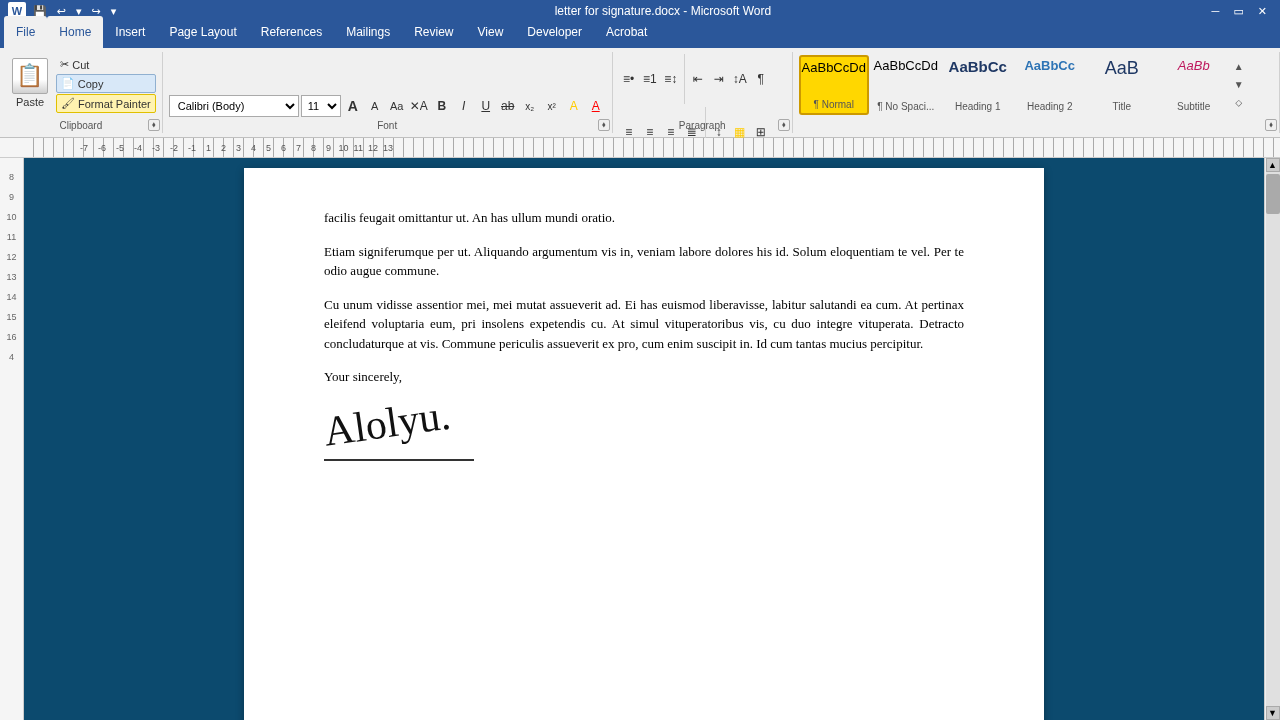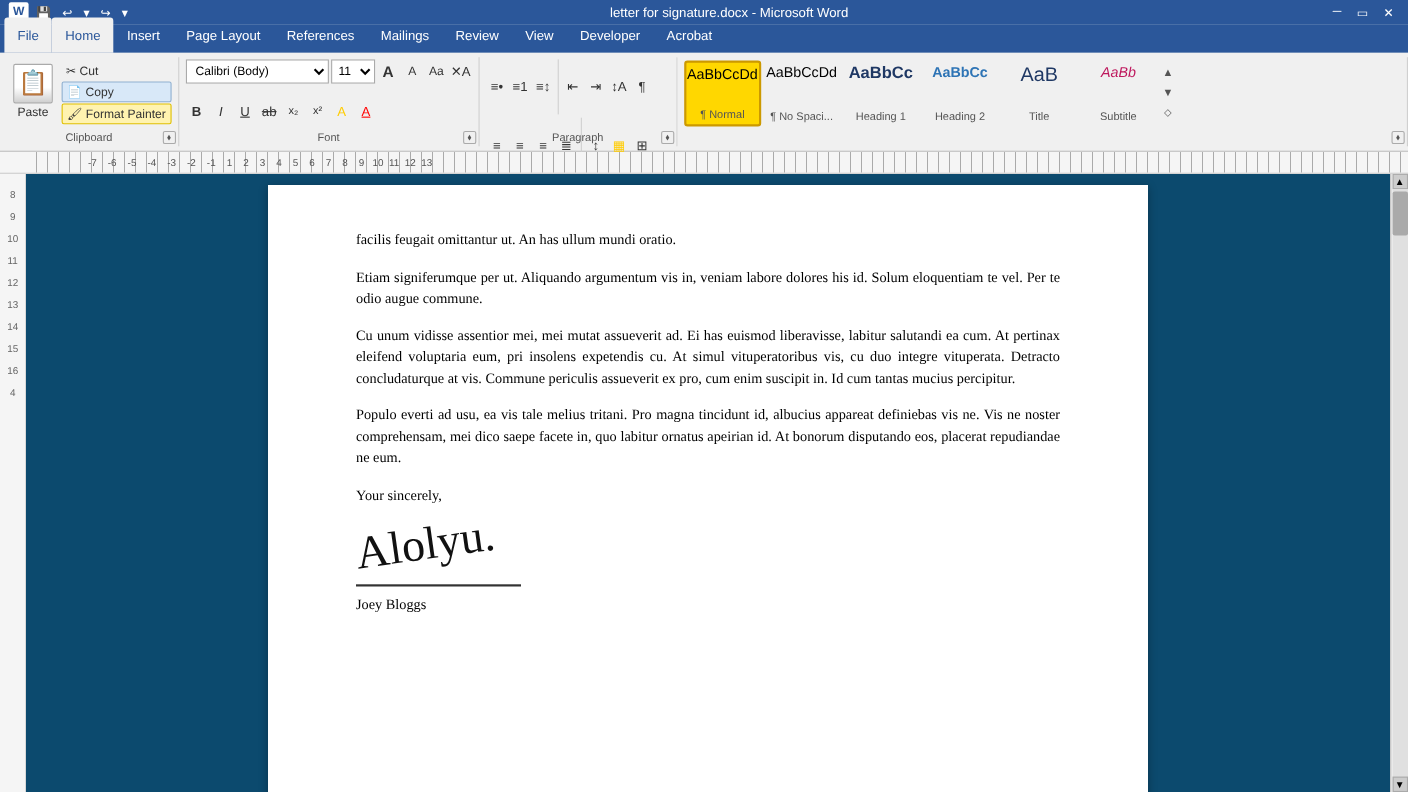--- a/index.html
+++ b/index.html
@@ -345,21 +345,21 @@
           <span>Format Painter</span>
         </div>
       </div>
     </div>
     <div class="ribbon-group-label">Clipboard</div>
     <div class="expand-btn">⬧</div>
   </div>
 
   <div class="ribbon-group font-group" style="min-width:200px;">
     <div class="ribbon-group-content">
-      <div style="display:flex;flex-direction:column;gap:15px;">
+      <div style="display:flex;flex-direction:row;gap:3px;margin-top:41px;">
         <div class="font-row">
           <select class="font-select">
             <option>Calibri (Body)</option>
           </select>
           <select class="font-size-select">
             <option>11</option>
           </select>
           <div class="rb-btn" style="font-size:14px;font-weight:bold;">A</div>
           <div class="rb-btn" style="font-size:11px;">A</div>
           <div class="rb-btn" style="font-size:11px;">Aa</div>
@@ -473,35 +473,33 @@
     <div class="ruler-num">15</div>
     <div class="ruler-num">16</div>
     <div class="ruler-num">4</div>
   </div>
 
   <div id="doc-area">
     <div id="document">
       <p class="doc-para">facilis feugait omittantur ut. An has ullum mundi oratio.</p>
       <p class="doc-para">Etiam signiferumque per ut. Aliquando argumentum vis in, veniam labore dolores his id. Solum eloquentiam te vel. Per te odio augue commune.</p>
       <p class="doc-para">Cu unum vidisse assentior mei, mei mutat assueverit ad. Ei has euismod liberavisse, labitur salutandi ea cum. At pertinax eleifend voluptaria eum, pri insolens expetendis cu. At simul vituperatoribus vis, cu duo integre vituperata. Detracto concludaturque at vis. Commune periculis assueverit ex pro, cum enim suscipit in. Id cum tantas mucius percipitur.</p>
-      <p class="doc-para">Populo everti ad usu, ea vis tale melius tritani. Pro magna tincidunt id, albucius appareat definiebas vis ne. Vis ne noster comprehensam, mei dico saepe facete in, quo labitur ornatus apeirian id. At bonorum disputando eos, placerat repudiandae ne eum.</p>
       <p class="doc-para">Your sincerely,</p>
       <div class="signature-section">
         <div style="
           font-family: 'Brush Script MT', 'Comic Sans MS', cursive;
           font-size: 42px;
           color: #111;
           margin: 8px 0 0 0;
           transform: rotate(-8deg);
           transform-origin: left center;
           display: inline-block;
           line-height: 1;
         ">Alolyu.</div>
         <div class="sig-line" style="margin-top:6px;"></div>
-        <div class="sig-name">Joey Bloggs</div>
       </div>
     </div>
   </div>
 
   <div id="right-scrollbar">
     <div style="width:14px;height:14px;background:#ccc;border:1px solid #aaa;display:flex;align-items:center;justify-content:center;font-size:9px;cursor:pointer;">▲</div>
     <div style="flex:1;background:#e0e0e0;">
       <div style="width:14px;height:40px;background:#aaa;border-radius:2px;margin:2px auto;"></div>
     </div>
     <div style="width:14px;height:14px;background:#ccc;border:1px solid #aaa;display:flex;align-items:center;justify-content:center;font-size:9px;cursor:pointer;">▼</div>

